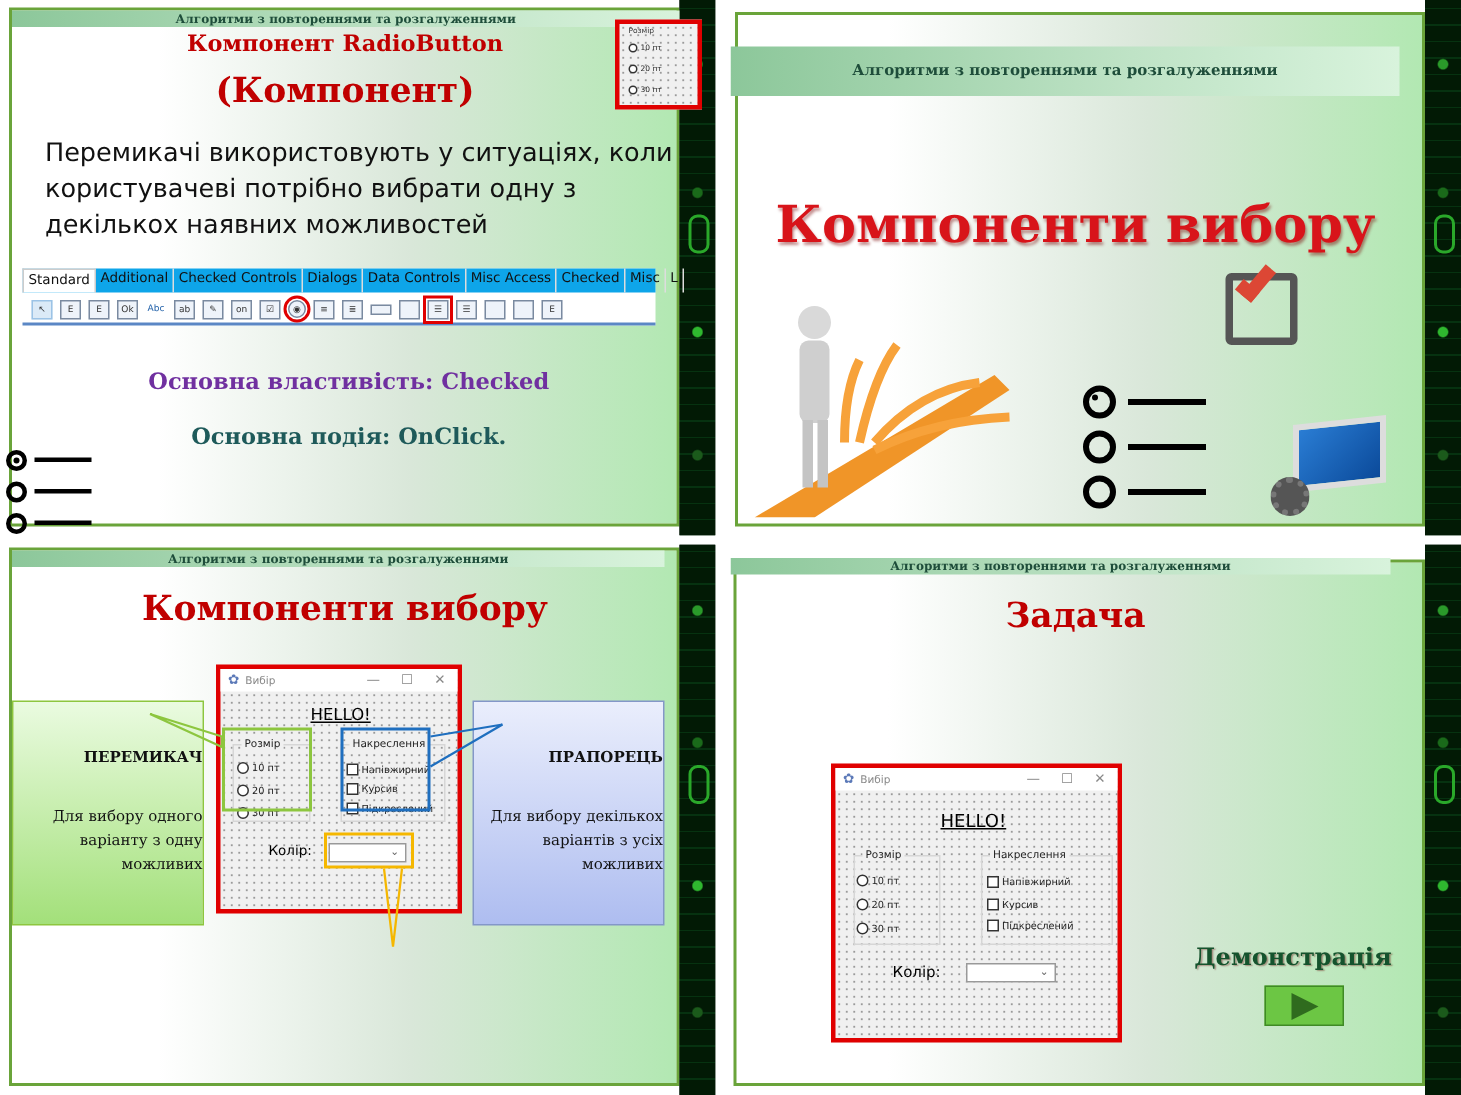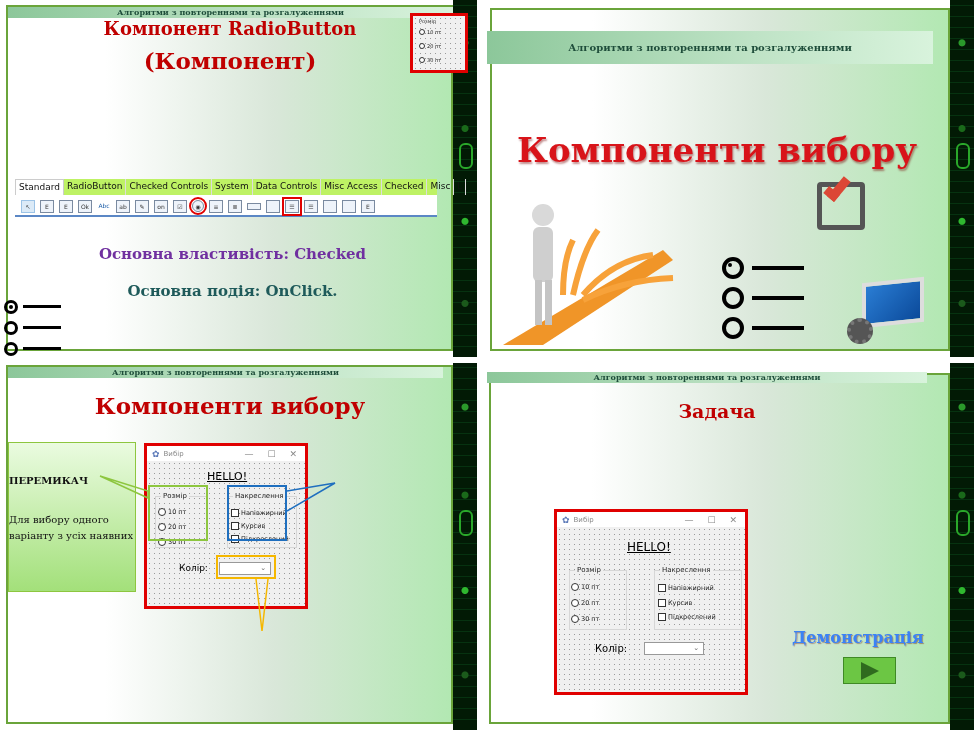--- a/index.html
+++ b/index.html
@@ -40,79 +40,80 @@
   #s3 { left: 0; top: 363px; width: 477px; height: 367px; }
   #s4 { left: 487px; top: 363px; width: 487px; height: 367px; }
 
   .radio-list { position: absolute; }
   .radio-row { display: flex; align-items: center; height: 21px; }
   .radio-circ { width: 14px; height: 14px; border: 3px solid #000; border-radius: 50%; position: relative; }
   .radio-circ.on::after { content: ""; position: absolute; left: 2px; top: 2px; width: 4px; height: 4px; background: #000; border-radius: 50%; }
   .radio-line { width: 38px; height: 3px; background: #000; margin-left: 5px; }
 
   .palette { position: absolute; left: 15px; top: 179px; width: 422px; height: 38px; background: #fff; border-bottom: 2px solid #5b87c5; }
-  .palette .tabs { display: flex; height: 16px; background: #bef264; font: 9px "DejaVu Sans", sans-serif; color: #111; }
+  .palette .tabs { display: flex; height: 16px; background: #0ea5e9; font: 9px "DejaVu Sans", sans-serif; color: #111; }
   .palette .tab { padding: 2px 3px; border-right: 1px solid #ddd; white-space: nowrap; }
   .palette .tab.active { background: #fff; border: 1px solid #ccc; border-bottom: none; }
   .palette .icons { display: flex; align-items: center; height: 22px; padding-left: 6px; gap: 5px; }
   .pico { width: 14px; height: 13px; border: 1px solid #7a8aa0; background: #eef3fa; font: 6px "DejaVu Sans", sans-serif; color: #333; text-align: center; line-height: 11px; }
   .pico.hl { outline: 2px solid #e00000; outline-offset: 1px; }
 
   .mini-form { position: absolute; background: #f0f0f0; border: 3px solid #e00000; }
   .dots { background-color: #f0f0f0; background-image: radial-gradient(#9a9a9a 0.6px, transparent 0.8px); background-size: 5px 5px; }
   .win-title { height: 15px; background: #fff; display: flex; align-items: center; font: 7px "DejaVu Sans", sans-serif; color: #888; padding-left: 5px; }
   .win-title .gear { color: #5b79b8; margin-right: 4px; font-size: 9px; }
   .win-title .ctrl { margin-left: auto; display: flex; gap: 14px; padding-right: 8px; color: #888; font-size: 9px; }
   .grp { position: absolute; border: 1px solid #d6d6d6; font: 7px "DejaVu Sans", sans-serif; color: #222; }
   .grp .cap { position: absolute; top: -5px; left: 5px; background: #f0f0f0; padding: 0 2px; }
   .opt { position: absolute; display: flex; align-items: center; font: 6.5px "DejaVu Sans", sans-serif; color: #222; }
   .opt .rc { width: 8px; height: 8px; border: 1px solid #333; border-radius: 50%; margin-right: 2px; background: #fff; }
   .opt .cb { width: 8px; height: 8px; border: 1px solid #333; margin-right: 2px; background: #fff; }
   .hello { position: absolute; font: 11px "DejaVu Sans", sans-serif; color: #000; text-decoration: underline; }
   .kolir { position: absolute; font: 9px "DejaVu Sans", sans-serif; color: #000; }
   .combo { position: absolute; height: 13px; border: 1px solid #999; background: #fff; font: 7px "DejaVu Sans", sans-serif; color: #666; text-align: right; padding-right: 4px; line-height: 11px; }
 
-  .callout { position: absolute; text-align: left; font: 10px "DejaVu Serif", serif; color: #111; }
+  .callout { position: absolute; text-align: right; font: 10px "DejaVu Serif", serif; color: #111; margin-top: 25px; }
   .callout .ch { font-weight: bold; margin-top: 32px; }
   .callout .cd { margin-top: 26px; line-height: 16px; }
 </style>
 </head>
 <body>
 
 <div class="slide" id="s1">
   <div class="paper"></div>
   <div class="matrix"></div>
   <div class="banner" style="left:8px; top:7px; width:445px; height:11px;">Алгоритми з повтореннями та розгалуженнями</div>
 
-  <div class="title-red" style="position:absolute; left:30px; top:14px; width:400px; font-size:18px; line-height:30px;">Компонент RadioButton</div>
+  <div class="title-red" style="position:absolute; left:30px; top:14px; width:400px; font-size:15px; line-height:30px;">Компонент RadioButton</div>
   <div class="title-red" style="position:absolute; left:30px; top:46px; width:400px; font-size:23px; line-height:30px;">(Компонент)</div>
 
   <div class="mini-form dots" style="left:410px; top:13px; width:58px; height:60px;">
     <div style="position:absolute; left:6px; top:2px; font:5px 'DejaVu Sans',sans-serif; color:#333;">Розмір</div>
     <div class="opt" style="left:6px; top:13px; font-size:5px;">
         <span class="rc" style="width:6px;height:6px;"></span>
         <span>10 пт</span>
       </div>
     <div class="opt" style="left:6px; top:27px; font-size:5px;">
         <span class="rc" style="width:6px;height:6px;"></span>
         <span>20 пт</span>
       </div>
     <div class="opt" style="left:6px; top:41px; font-size:5px;">
         <span class="rc" style="width:6px;height:6px;"></span>
         <span>30 пт</span>
       </div>
   </div>
 
+  <div class="body-text" style="position:absolute; left:30px; top:90px; width:425px; font-size:17px; line-height:24px;">Перемикачі використовують у ситуаціях, коли користувачеві потрібно вибрати одну з декількох наявних можливостей</div>
 
   <div class="palette">
     <div class="tabs">
       <span class="tab active">Standard</span>
-      <span class="tab">RadioButton</span>
+      <span class="tab">Additional</span>
       <span class="tab">Checked Controls</span>
-      <span class="tab">System</span>
+      <span class="tab">Dialogs</span>
       <span class="tab">Data Controls</span>
       <span class="tab">Misc Access</span>
       <span class="tab">Checked</span>
       <span class="tab">Misc</span>
       <span class="tab">L</span>
     </div>
     <div class="icons">
       <span class="pico" style="border-color:#9cc3e6; background:#dbeaf7;">↖</span>
       <span class="pico">E</span>
       <span class="pico">E</span>
@@ -198,23 +199,27 @@
 
 <div class="slide" id="s3">
   <div class="paper" style="top:2px;"></div>
   <div class="matrix"></div>
   <div class="banner" style="left:8px; top:4px; width:435px; height:11px;">Алгоритми з повтореннями та розгалуженнями</div>
 
   <div class="title-red" style="position:absolute; left:20px; top:28px; width:420px; font-size:23px; line-height:30px;">Компоненти вибору</div>
 
   <div class="callout" style="left:8px; top:79px; width:128px; height:150px; background:linear-gradient(180deg,#eafbe0,#a3e07a); border:1px solid #8dc63f;">
     <div class="ch">ПЕРЕМИКАЧ</div>
-    <div class="cd">Для вибору одного варіанту з усіх наявних</div>
-  </div>
-
+    <div class="cd">Для вибору одного варіанту з одну можливих</div>
+  </div>
+
+  <div class="callout" style="left:315px; top:79px; width:128px; height:150px; background:linear-gradient(180deg,#eaeefc,#aebdf0); border:1px solid #8497c8;">
+    <div class="ch">ПРАПОРЕЦЬ</div>
+    <div class="cd">Для вибору декількох варіантів з усіх можливих</div>
+  </div>
 
 
   <div class="mini-form dots" style="left:144px; top:80px; width:164px; height:166px;">
     <div class="win-title">
       <span class="gear">✿</span>
       <span>Вибір</span>
       <span class="ctrl">
           <span>—</span>
           <span>☐</span>
           <span>✕</span>
@@ -266,21 +271,21 @@
     <polyline points="287,128 335,120 287,148" fill="none" stroke="#1f6fbf" stroke-width="1.5"></polyline>
     <polyline points="256,216 262,268 268,216" fill="none" stroke="#f5b700" stroke-width="1.5"></polyline>
   </svg>
 </div>
 
 <div class="slide" id="s4">
   <div class="paper" style="left:2px; top:10px;"></div>
   <div class="matrix"></div>
   <div class="banner" style="left:0; top:9px; width:440px; height:11px;">Алгоритми з повтореннями та розгалуженнями</div>
 
-  <div class="title-red" style="position:absolute; left:20px; top:33px; width:420px; font-size:19px; line-height:30px;">Задача</div>
+  <div class="title-red" style="position:absolute; left:20px; top:33px; width:420px; font-size:23px; line-height:30px;">Задача</div>
 
   <div class="mini-form dots" style="left:67px; top:146px; width:194px; height:186px;">
     <div class="win-title">
       <span class="gear">✿</span>
       <span>Вибір</span>
       <span class="ctrl">
           <span>—</span>
           <span>☐</span>
           <span>✕</span>
         </span>
@@ -315,17 +320,17 @@
       </div>
     <div class="opt" style="left:101px; top:101px;">
         <span class="cb"></span>
         <span>Підкреслений</span>
       </div>
 
     <div class="kolir" style="left:38px; top:131px; font-size:10px;">Колір:</div>
     <div class="combo" style="left:87px; top:130px; width:60px;">⌄</div>
   </div>
 
-  <div style="position:absolute; left:305px; top:265px; width:140px; font:bold 16px 'DejaVu Serif',serif; color:#3b82f6; text-shadow:1px 1px 1px rgba(100,0,0,0.4);">Демонстрація</div>
+  <div style="position:absolute; left:305px; top:265px; width:140px; text-align:center; font:bold 16px 'DejaVu Serif',serif; color:#14532d; text-shadow:1px 1px 1px rgba(100,0,0,0.4);">Демонстрація</div>
   <div style="position:absolute; left:356px; top:294px; width:53px; height:27px; background:#6cc644; border:1px solid #3f8a25; display:flex; align-items:center; justify-content:center;">
     <span style="display:block; width:0; height:0; border-left:18px solid #2f6b1e; border-top:9px solid transparent; border-bottom:9px solid transparent;"></span>
   </div>
 </div>
 
 </body></html>

